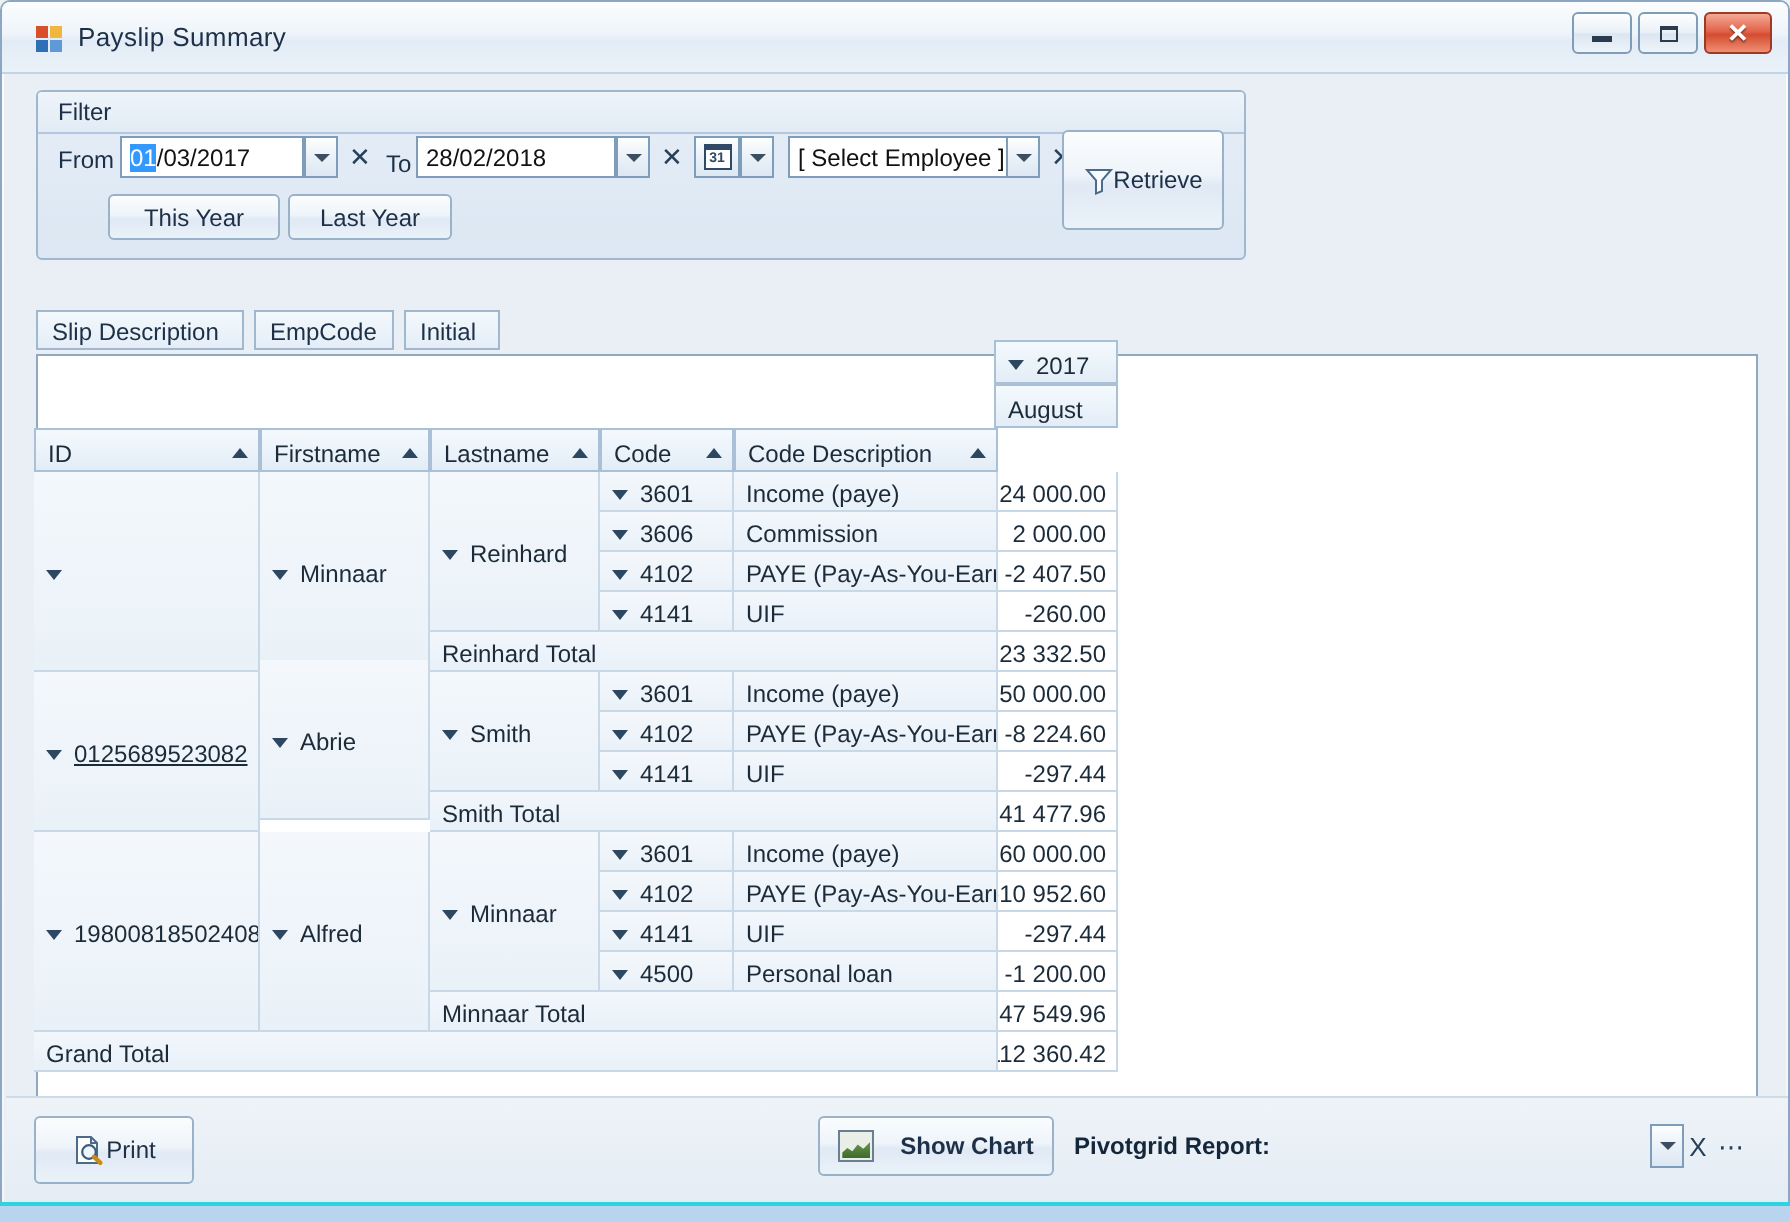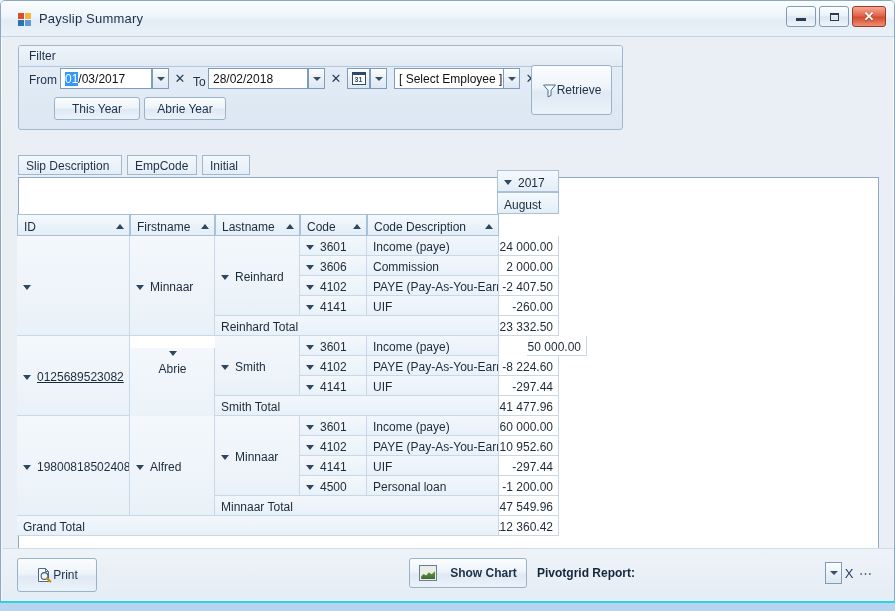--- a/index.html
+++ b/index.html
@@ -315,21 +315,21 @@
               <path d="M1.5 2 L13.5 2 L9 7.2 L9 12.5 L6 13.8 L6 7.2 Z" fill="#f7fbfe" stroke="#4b6b89" stroke-width="1"></path>
             </svg>
           </span>
           <span>Retrieve</span>
         </div>
 
         <div class="btn" style="left:35px; top:51px; width:86px; height:23px;">
           <span>This Year</span>
         </div>
         <div class="btn" style="left:125px; top:51px; width:82px; height:23px;">
-          <span>Abrie Year</span>
+          <span>Last Year</span>
         </div>
       </div>
 
       <div class="fieldbox" style="left:16px; top:118px; width:104px;">
         <span>Slip Description</span>
       </div>
       <div class="fieldbox" style="left:125px; top:118px; width:70px;">
         <span>EmpCode</span>
       </div>
       <div class="fieldbox" style="left:200px; top:118px; width:48px;">
@@ -437,36 +437,36 @@
             <div class="cell tcell" style="left: 196px; top: 138px; width: 284px; height: 20px;">
               <span>Reinhard Total</span>
             </div>
             <div class="cell vcell" style="left: 480px; top: 138px; width: 60px; height: 20px;">
               <span>23 332.50</span>
             </div>
             <div class="cell dcell" style="left: -2px; top: 158px; width: 113px; height: 80px; text-decoration: underline;">
               <span class="chev"></span>
               <span>0125689523082</span>
             </div>
-            <div class="cell dcell" style="left: 111px; top: 170px; width: 85px; height: 80px; flex-direction: column;">
+            <div class="cell dcell" style="left: 111px; top: 152px; width: 85px; height: 80px;">
               <span class="chev"></span>
               <span>Abrie</span>
             </div>
             <div class="cell dcell" style="left: 196px; top: 158px; width: 85px; height: 60px;">
               <span class="chev"></span>
               <span>Smith</span>
             </div>
             <div class="cell dcell" style="left: 281px; top: 158px; width: 67px; height: 20px;">
               <span class="chev"></span>
               <span>3601</span>
             </div>
             <div class="cell dcell plain" style="left: 348px; top: 158px; width: 132px; height: 20px;">
               <span>Income (paye)</span>
             </div>
-            <div class="cell vcell" style="left: 480px; top: 158px; width: 60px; height: 20px; margin-left: 28px;">
+            <div class="cell vcell" style="left: 480px; top: 158px; width: 60px; height: 20px;">
               <span>50 000.00</span>
             </div>
             <div class="cell dcell" style="left: 281px; top: 178px; width: 67px; height: 20px;">
               <span class="chev"></span>
               <span>4102</span>
             </div>
             <div class="cell dcell plain" style="left: 348px; top: 178px; width: 132px; height: 20px;">
               <span>PAYE (Pay-As-You-Earn)</span>
             </div>
             <div class="cell vcell" style="left: 480px; top: 178px; width: 60px; height: 20px;">

